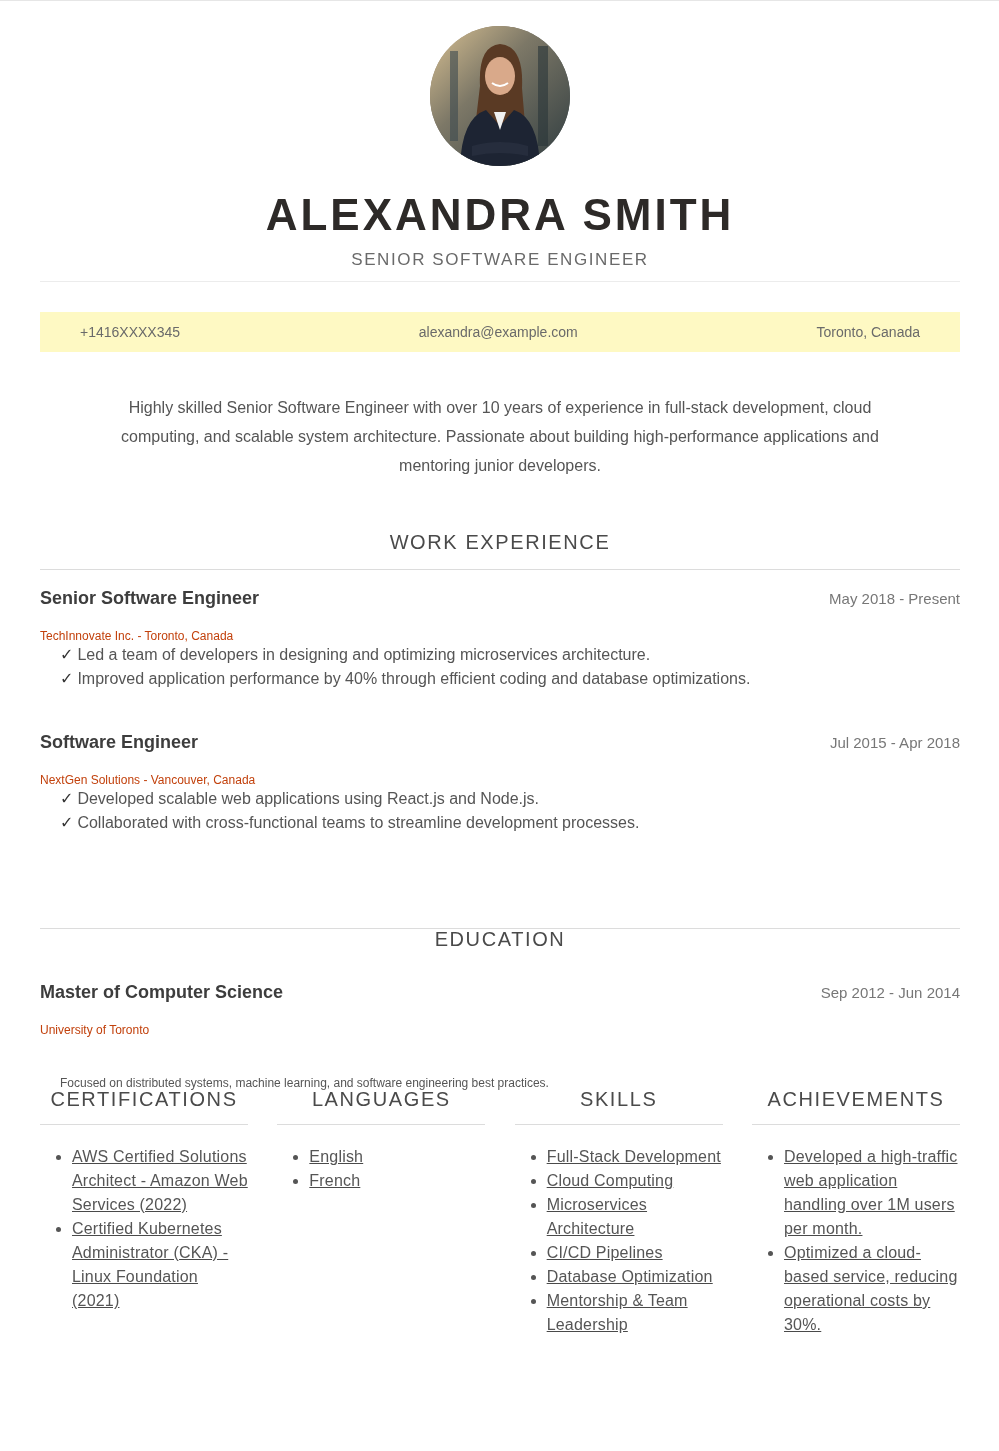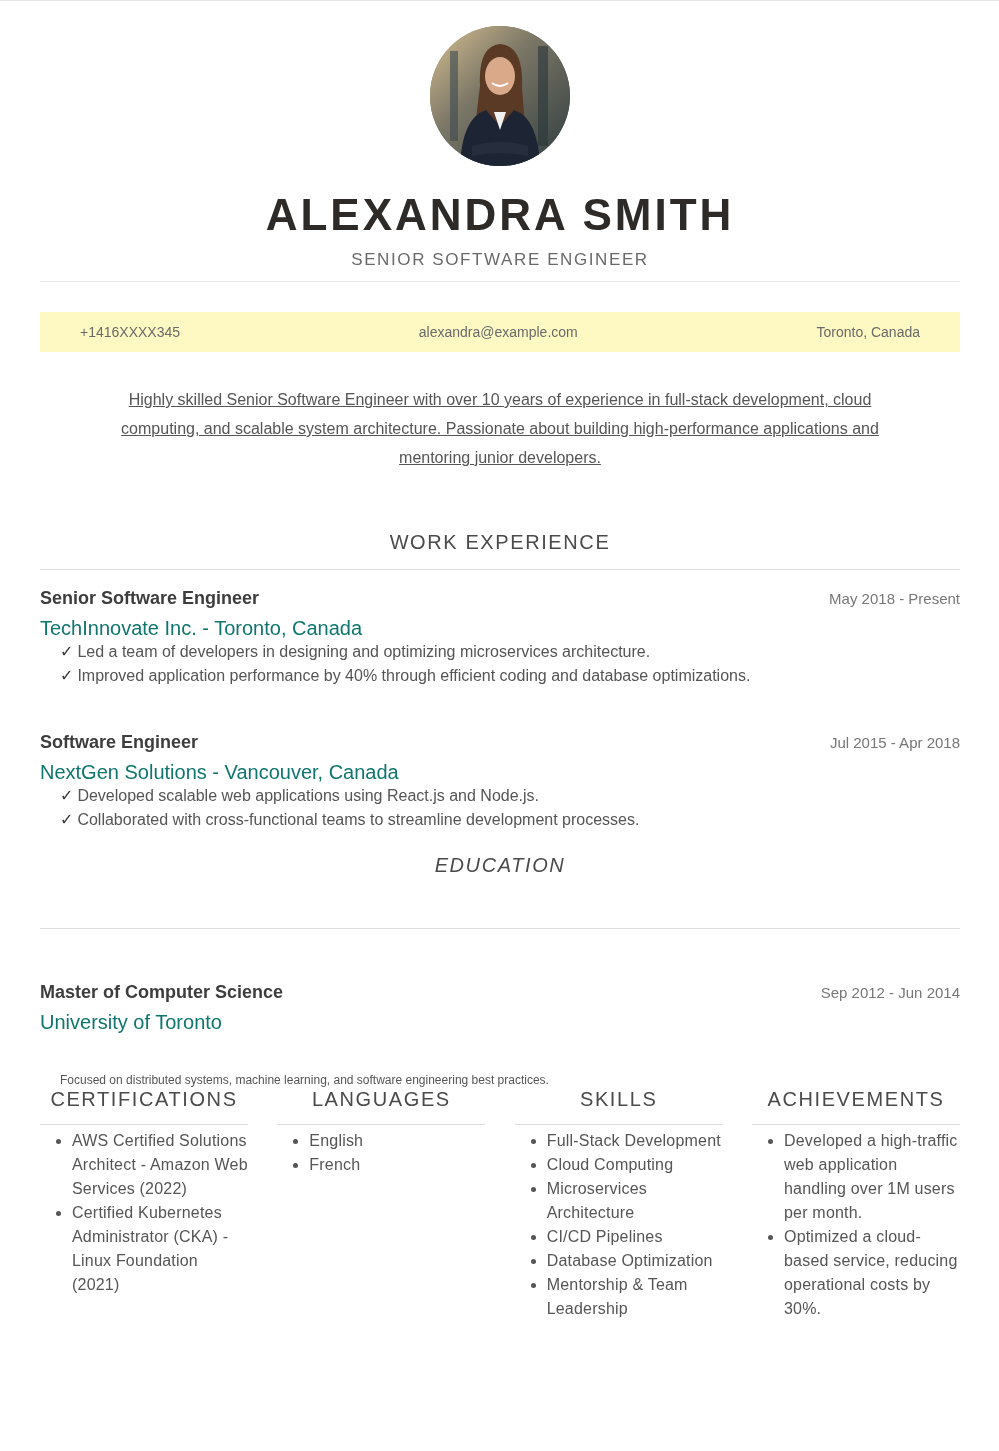--- a/index.html
+++ b/index.html
@@ -11,40 +11,40 @@
   .avatar { position: absolute; left: 390px; top: 26px; width: 140px; height: 140px; border-radius: 50%; overflow: hidden;
             background: radial-gradient(circle at 30% 30%, #e8d2a8 0%, #8a7a62 35%, #4d5a5e 70%, #2e3a3e 100%); }
   .avatar svg { width: 140px; height: 140px; display: block; }
 
   .name { position: absolute; left: 0; top: 190px; width: 920px; text-align: center; font-size: 44px; font-weight: 700; letter-spacing: 3px; color: #2d2a28; }
   .title { position: absolute; left: 0; top: 250px; width: 920px; text-align: center; font-size: 17px; letter-spacing: 1.6px; color: #6a6a6a; }
   .hr-header { position: absolute; left: 0; top: 281px; width: 920px; height: 1px; background: #ececec; }
 
   .contact-bar { position: absolute; left: 0; top: 312px; width: 920px; height: 40px; background: #fef9c3; display: flex; align-items: center; justify-content: space-between; padding: 0 40px; font-size: 14px; color: #6a6a6a; }
 
-  .summary { position: absolute; left: 60px; top: 385px; width: 800px; text-align: center; font-size: 16px; line-height: 29px; color: #555; text-decoration: underline; }
+  .summary { position: absolute; left: 60px; top: 393px; width: 800px; text-align: center; font-size: 16px; line-height: 29px; color: #555; }
 
   .section-heading { position: absolute; left: 0; width: 920px; text-align: center; font-size: 20px; letter-spacing: 1.6px; color: #4a4a4a; }
   .section-rule { position: absolute; left: 0; width: 920px; height: 1px; background: #dcdcdc; }
 
   .entry { position: absolute; left: 0; width: 920px; }
   .entry-row { display: flex; justify-content: space-between; align-items: baseline; }
   .entry-title { font-size: 18px; font-weight: 700; color: #3d3d3d; }
   .entry-date { font-size: 15px; color: #777; }
-  .entry-sub { font-size: 20px; color: #0f766e; margin-top: 8px; }
+  .entry-sub { font-size: 12px; color: #c2410c; margin-top: 20px; }
   .bullets { list-style: none; padding-left: 20px; }
   .bullets li { font-size: 16px; line-height: 24px; color: #555; }
   .check { color: #333; margin-right: 4px; font-weight: 700; }
   .edu-desc { font-size: 12px; color: #555; margin-top: 39px; padding-left: 20px; }
 
   .cols { position: absolute; left: 0; top: 1083px; width: 920px; display: flex; justify-content: space-between; }
   .col { width: 208px; }
   .col-heading { text-align: center; font-size: 20px; letter-spacing: 1.6px; color: #4a4a4a; height: 32px; line-height: 32px; }
   .col-rule { height: 1px; background: #dcdcdc; margin-top: 9px; }
-  .col-list { list-style: disc; padding-left: 32px; margin-top: 4px; }
+  .col-list { list-style: disc; padding-left: 32px; margin-top: 20px; text-decoration: underline; }
   .col-list li { font-size: 16px; line-height: 24px; color: #555; letter-spacing: 0.2px; }
   .col-list li::marker { color: #555; }
 </style>
 </head>
 <body>
 
 <div class="topline"></div>
 
 <div class="page">
 
@@ -101,21 +101,21 @@
       <span class="entry-title">Software Engineer</span>
       <span class="entry-date">Jul 2015 - Apr 2018</span>
     </div>
     <div class="entry-sub">NextGen Solutions - Vancouver, Canada</div>
     <ul class="bullets">
       <li><span class="check">✓</span><span>Developed scalable web applications using React.js and Node.js.</span></li>
       <li><span class="check">✓</span><span>Collaborated with cross-functional teams to streamline development processes.</span></li>
     </ul>
   </div>
 
-  <div class="section-heading" style="top:854px;font-style:italic;">EDUCATION</div>
+  <div class="section-heading" style="top:928px;">EDUCATION</div>
   <div class="section-rule" style="top:928px;"></div>
 
   <div class="entry" style="top:982px;">
     <div class="entry-row">
       <span class="entry-title">Master of Computer Science</span>
       <span class="entry-date">Sep 2012 - Jun 2014</span>
     </div>
     <div class="entry-sub">University of Toronto</div>
     <div class="edu-desc">Focused on distributed systems, machine learning, and software engineering best practices.</div>
   </div>

